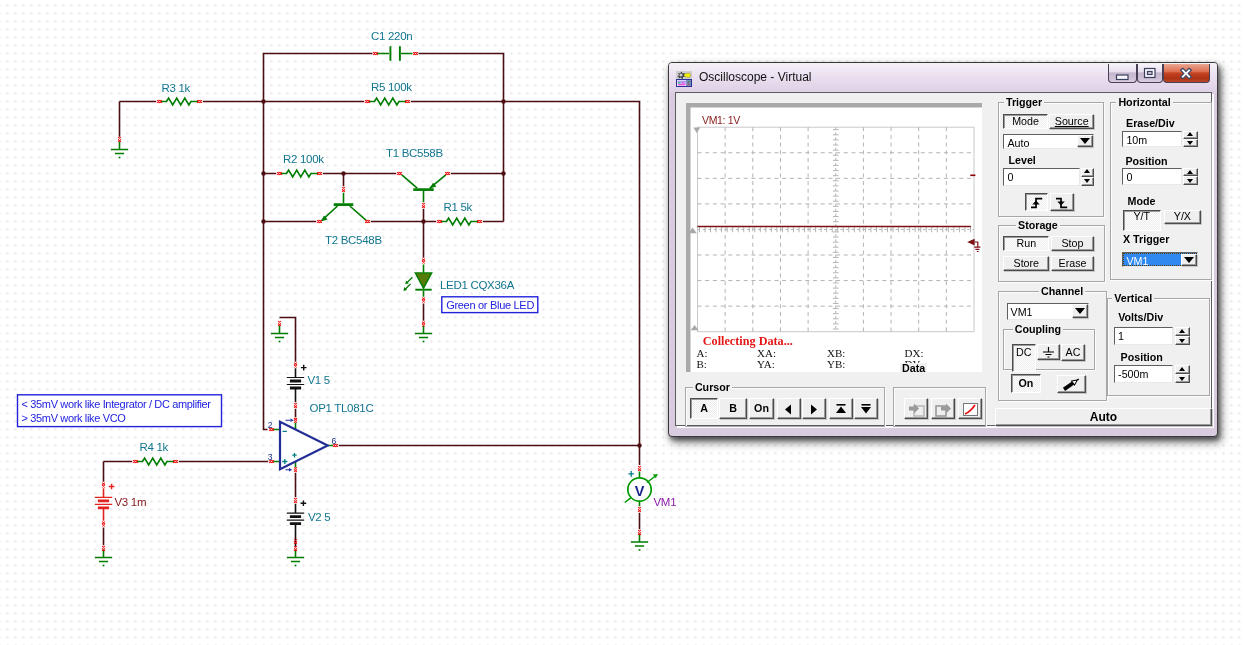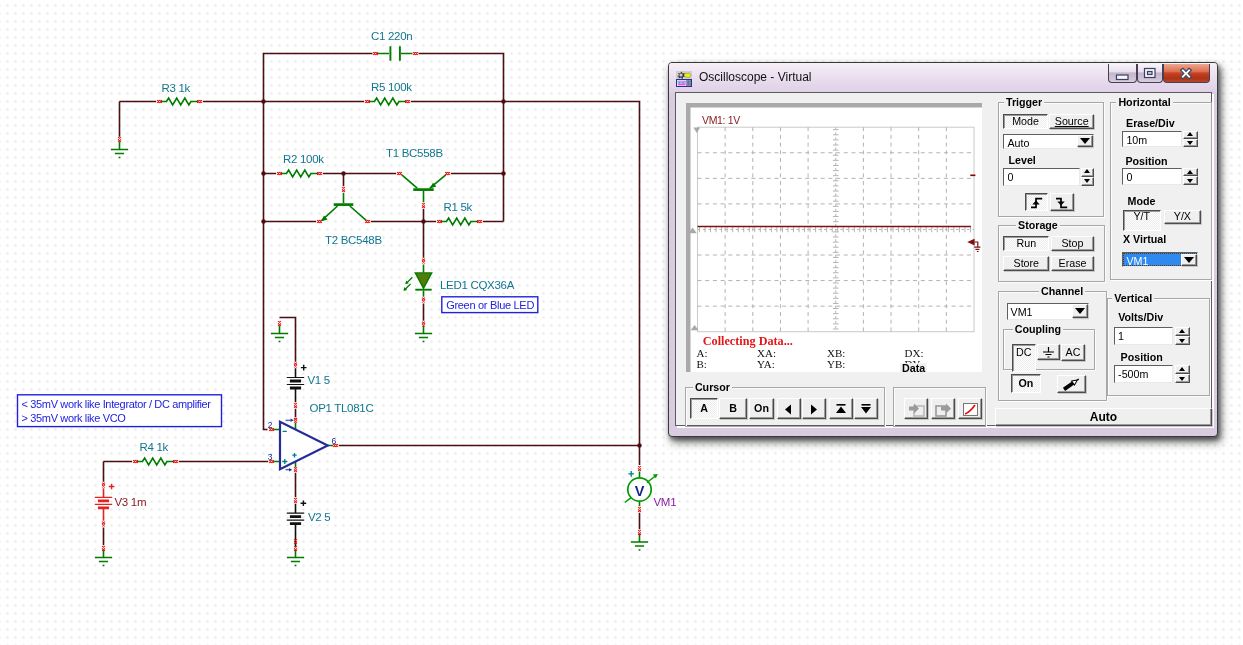--- a/index.html
+++ b/index.html
@@ -320,21 +320,21 @@
 <div class="txt" style="left:1122.4px;top:168.1px;width:59.2px;height:16.6px;">0</div>
 <div class="spin" style="left:1183.1px;top:168.1px;width:15.1px;height:16.6px;">
     <div class="sb" style="top:0;"></div>
     <div class="sb" style="top:50%;"></div>
     <div class="tri tu" style="left:4.05px;top:1.55px;"></div>
     <div class="tri td" style="left:4.05px;top:10.55px;"></div>
   </div>
 <div class="blab" style="left:1127.5px;top:196.2px;">Mode</div>
 <div class="btn on" style="left:1123px;top:210.2px;width:37.6px;height:21px;line-height:11.5px;">Y/T</div>
 <div class="btn" style="left:1163.6px;top:210.2px;width:37.6px;height:13.5px;line-height:11.5px;">Y/X</div>
-<div class="blab" style="left:1123px;top:233.8px;">X Virtual</div>
+<div class="blab" style="left:1123px;top:233.8px;">X Trigger</div>
 <div class="txt" style="left:1122.4px;top:252.3px;width:75.8px;height:15px;background:#2f89ee;color:#fff;outline:1.2px dotted #5c3a00;outline-offset:-2px;">VM1</div>
 <div class="btn" style="left:1180.7px;top:253.8px;width:16px;height:12px;"></div>
 <div class="tri td" style="left:1183.7px;top:256.8px;border-top-width:6px;border-left-width:5px;border-right-width:5px;"></div>
 <div class="grp" style="left:1107px;top:298px;width:101.3px;height:96.3px;"></div>
 <div class="glab" style="left:1112.2px;top:293px;">Vertical</div>
 <div class="blab" style="left:1118.2px;top:312.4px;">Volts/Div</div>
 <div class="txt" style="left:1114.1px;top:327px;width:59.3px;height:18px;">1</div>
 <div class="spin" style="left:1174.6px;top:327px;width:15.6px;height:18px;">
     <div class="sb" style="top:0;"></div>
     <div class="sb" style="top:50%;"></div>

